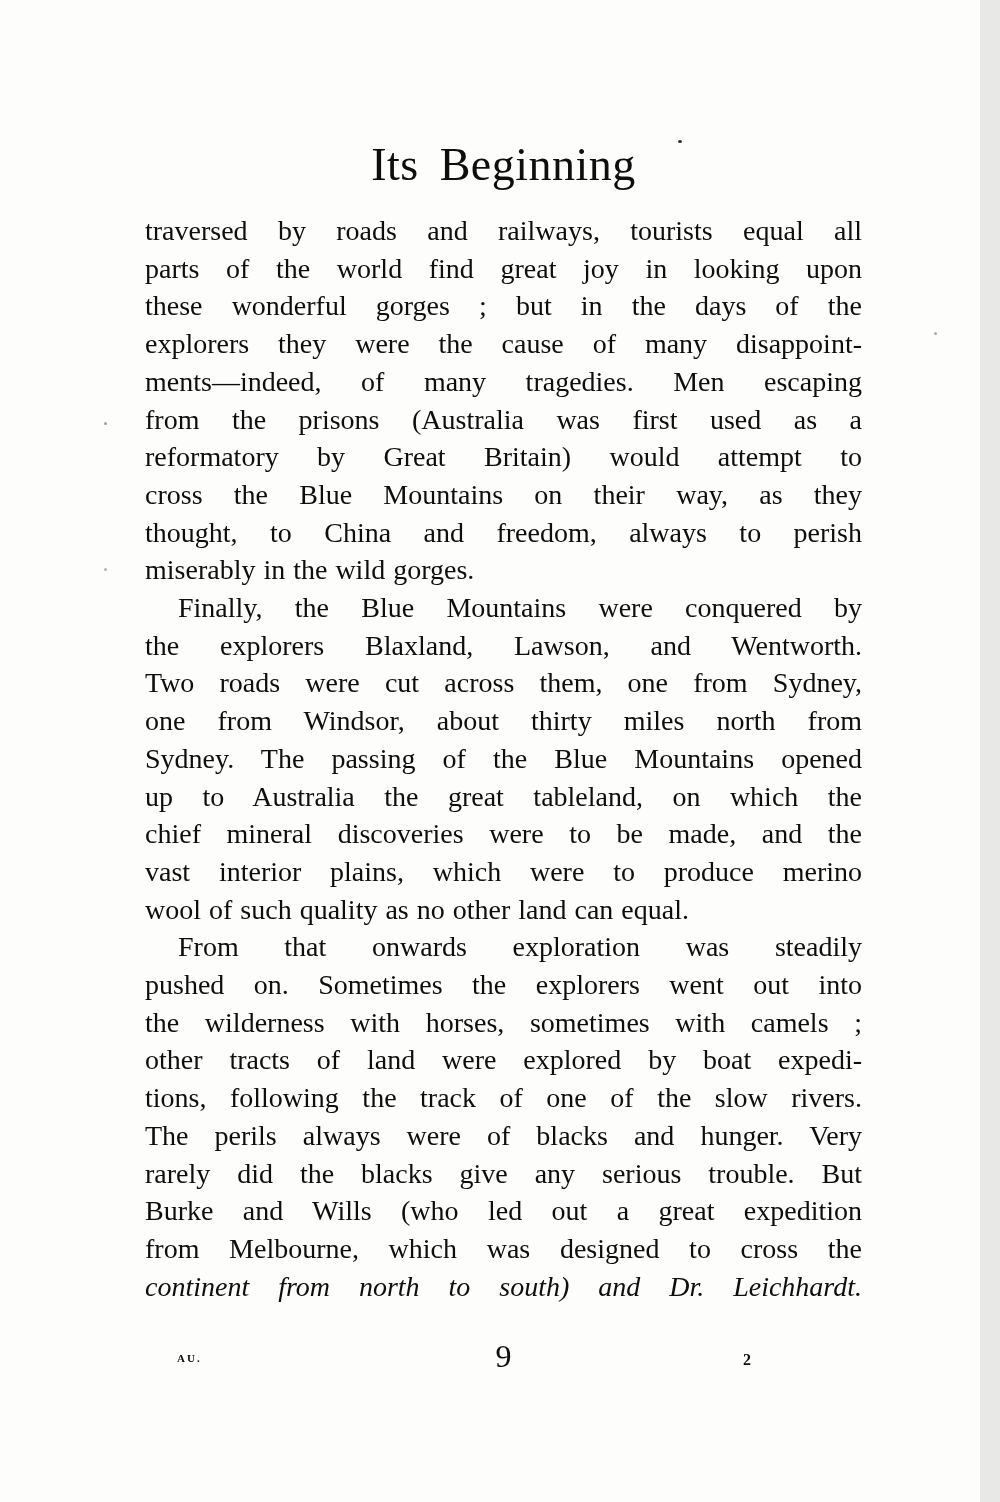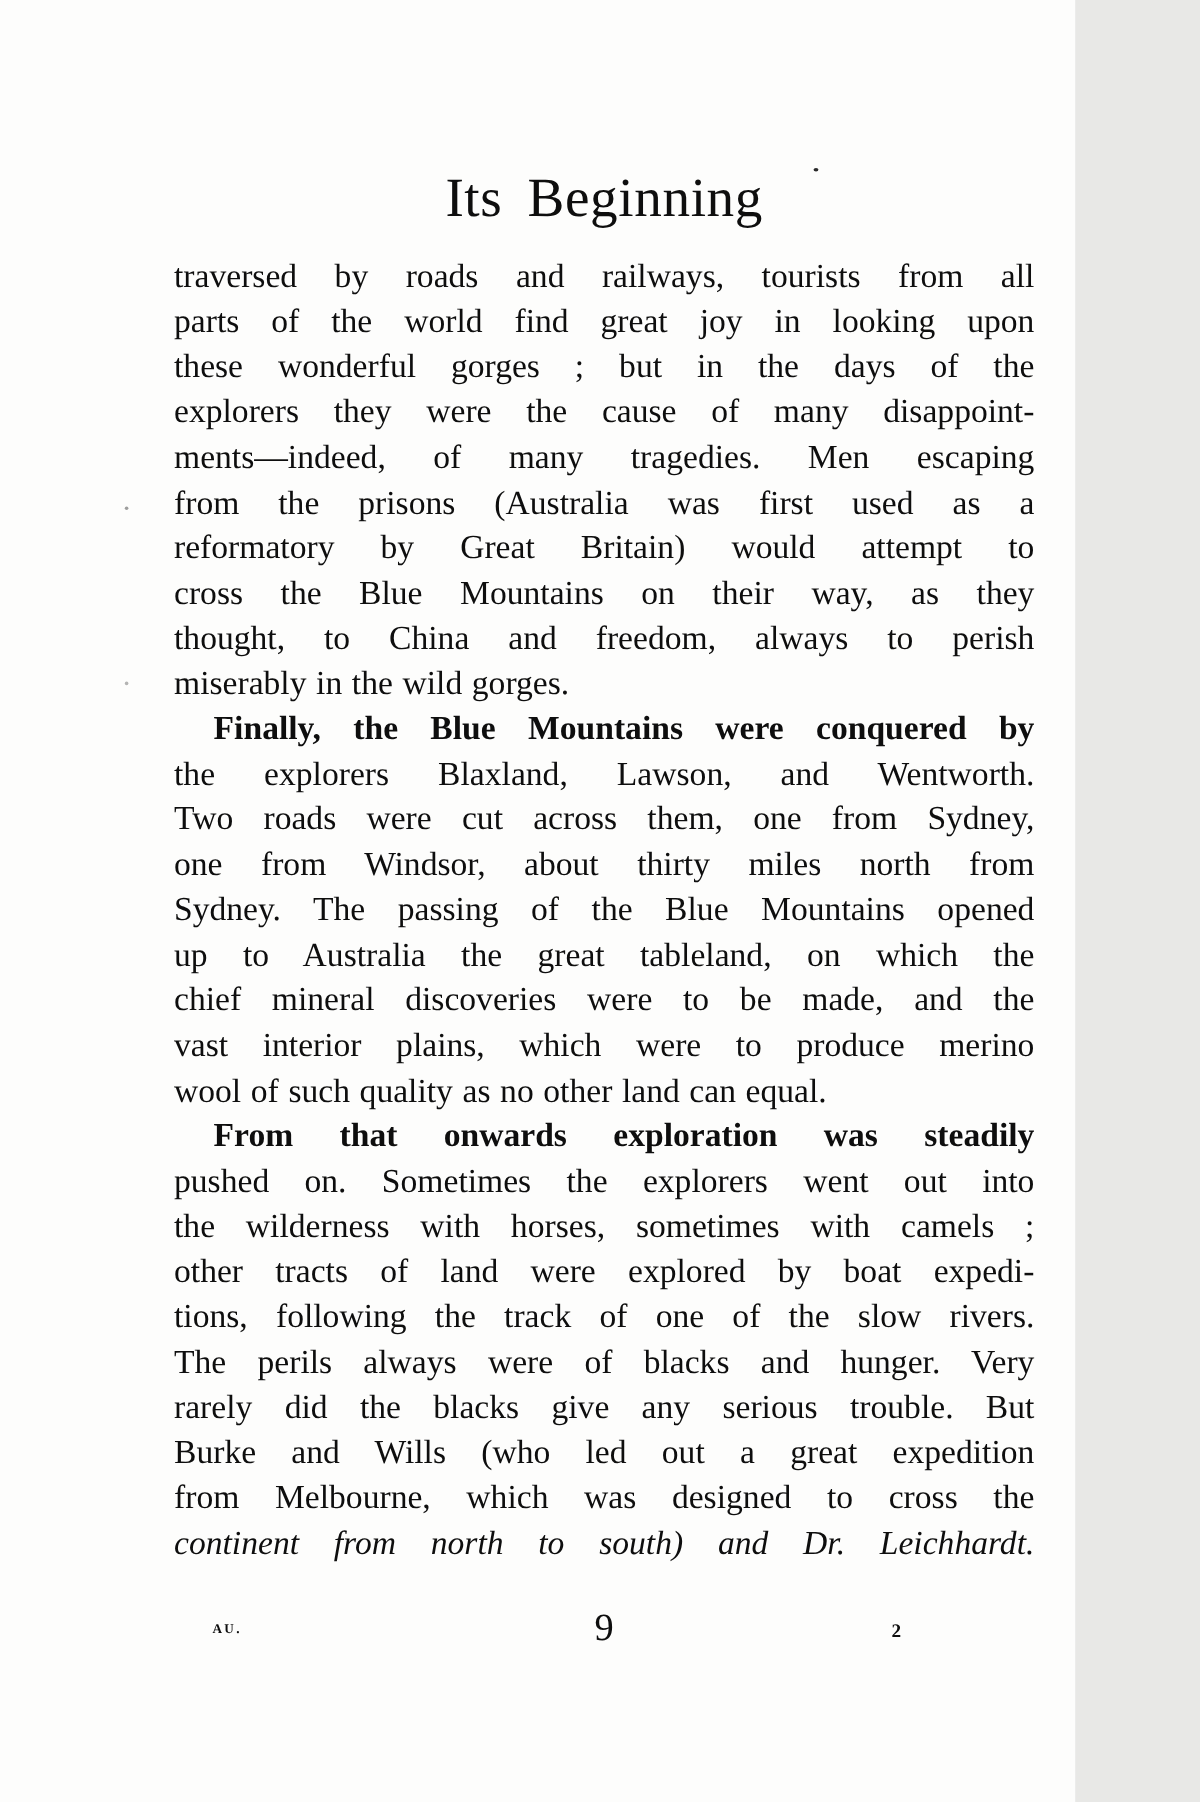--- a/index.html
+++ b/index.html
@@ -2,21 +2,21 @@
 <html><head>
 <meta charset="utf-8">
 <style>
   html, body {
     margin: 0;
     padding: 0;
     background: #e8e8e6;
   }
   .page {
     position: relative;
-    width: 896px;
+    width: 980px;
     height: 1502px;
     background: #fdfdfc;
     color: #0e0e0e;
     font-family: "Liberation Serif", "DejaVu Serif", serif;
     overflow: hidden;
   }
   .title {
     position: absolute;
     top: 142px;
     left: 145px;
@@ -37,21 +37,21 @@
     line-height: 37.7px;
   }
   .paragraph { margin: 0; padding: 0; }
   .line {
     text-align: justify;
     text-align-last: justify;
     word-spacing: 1px;
   }
   .line.last { text-align-last: left; }
   .line.last.fill { text-align-last: justify; font-style: italic; }
-  .line.indent { text-indent: 33px; font-weight: bold; }
+  .line.indent { text-indent: 33px; }
   .footer {
     position: absolute;
     left: 145px;
     top: 1338px;
     width: 717px;
     height: 50px;
   }
   .footer-left {
     position: absolute;
     left: 32px;
@@ -92,21 +92,21 @@
 
   <div class="speck speck-title"></div>
   <div class="speck speck-left-1"></div>
   <div class="speck speck-left-2"></div>
   <div class="speck speck-right-1"></div>
 
   <div class="title">Its Beginning</div>
 
   <div class="text-block" id="text-block">
       <div class="paragraph">
-        <div class="line">traversed by roads and railways, tourists from all</div>
+        <div class="line">traversed by roads and railways, tourists equal all</div>
         <div class="line">parts of the world find great joy in looking upon</div>
         <div class="line">these wonderful gorges ; but in the days of the</div>
         <div class="line">explorers they were the cause of many disappoint-</div>
         <div class="line">ments—indeed, of many tragedies. Men escaping</div>
         <div class="line">from the prisons (Australia was first used as a</div>
         <div class="line">reformatory by Great Britain) would attempt to</div>
         <div class="line">cross the Blue Mountains on their way, as they</div>
         <div class="line">thought, to China and freedom, always to perish</div>
         <div class="line last">miserably in the wild gorges.</div>
       </div>

